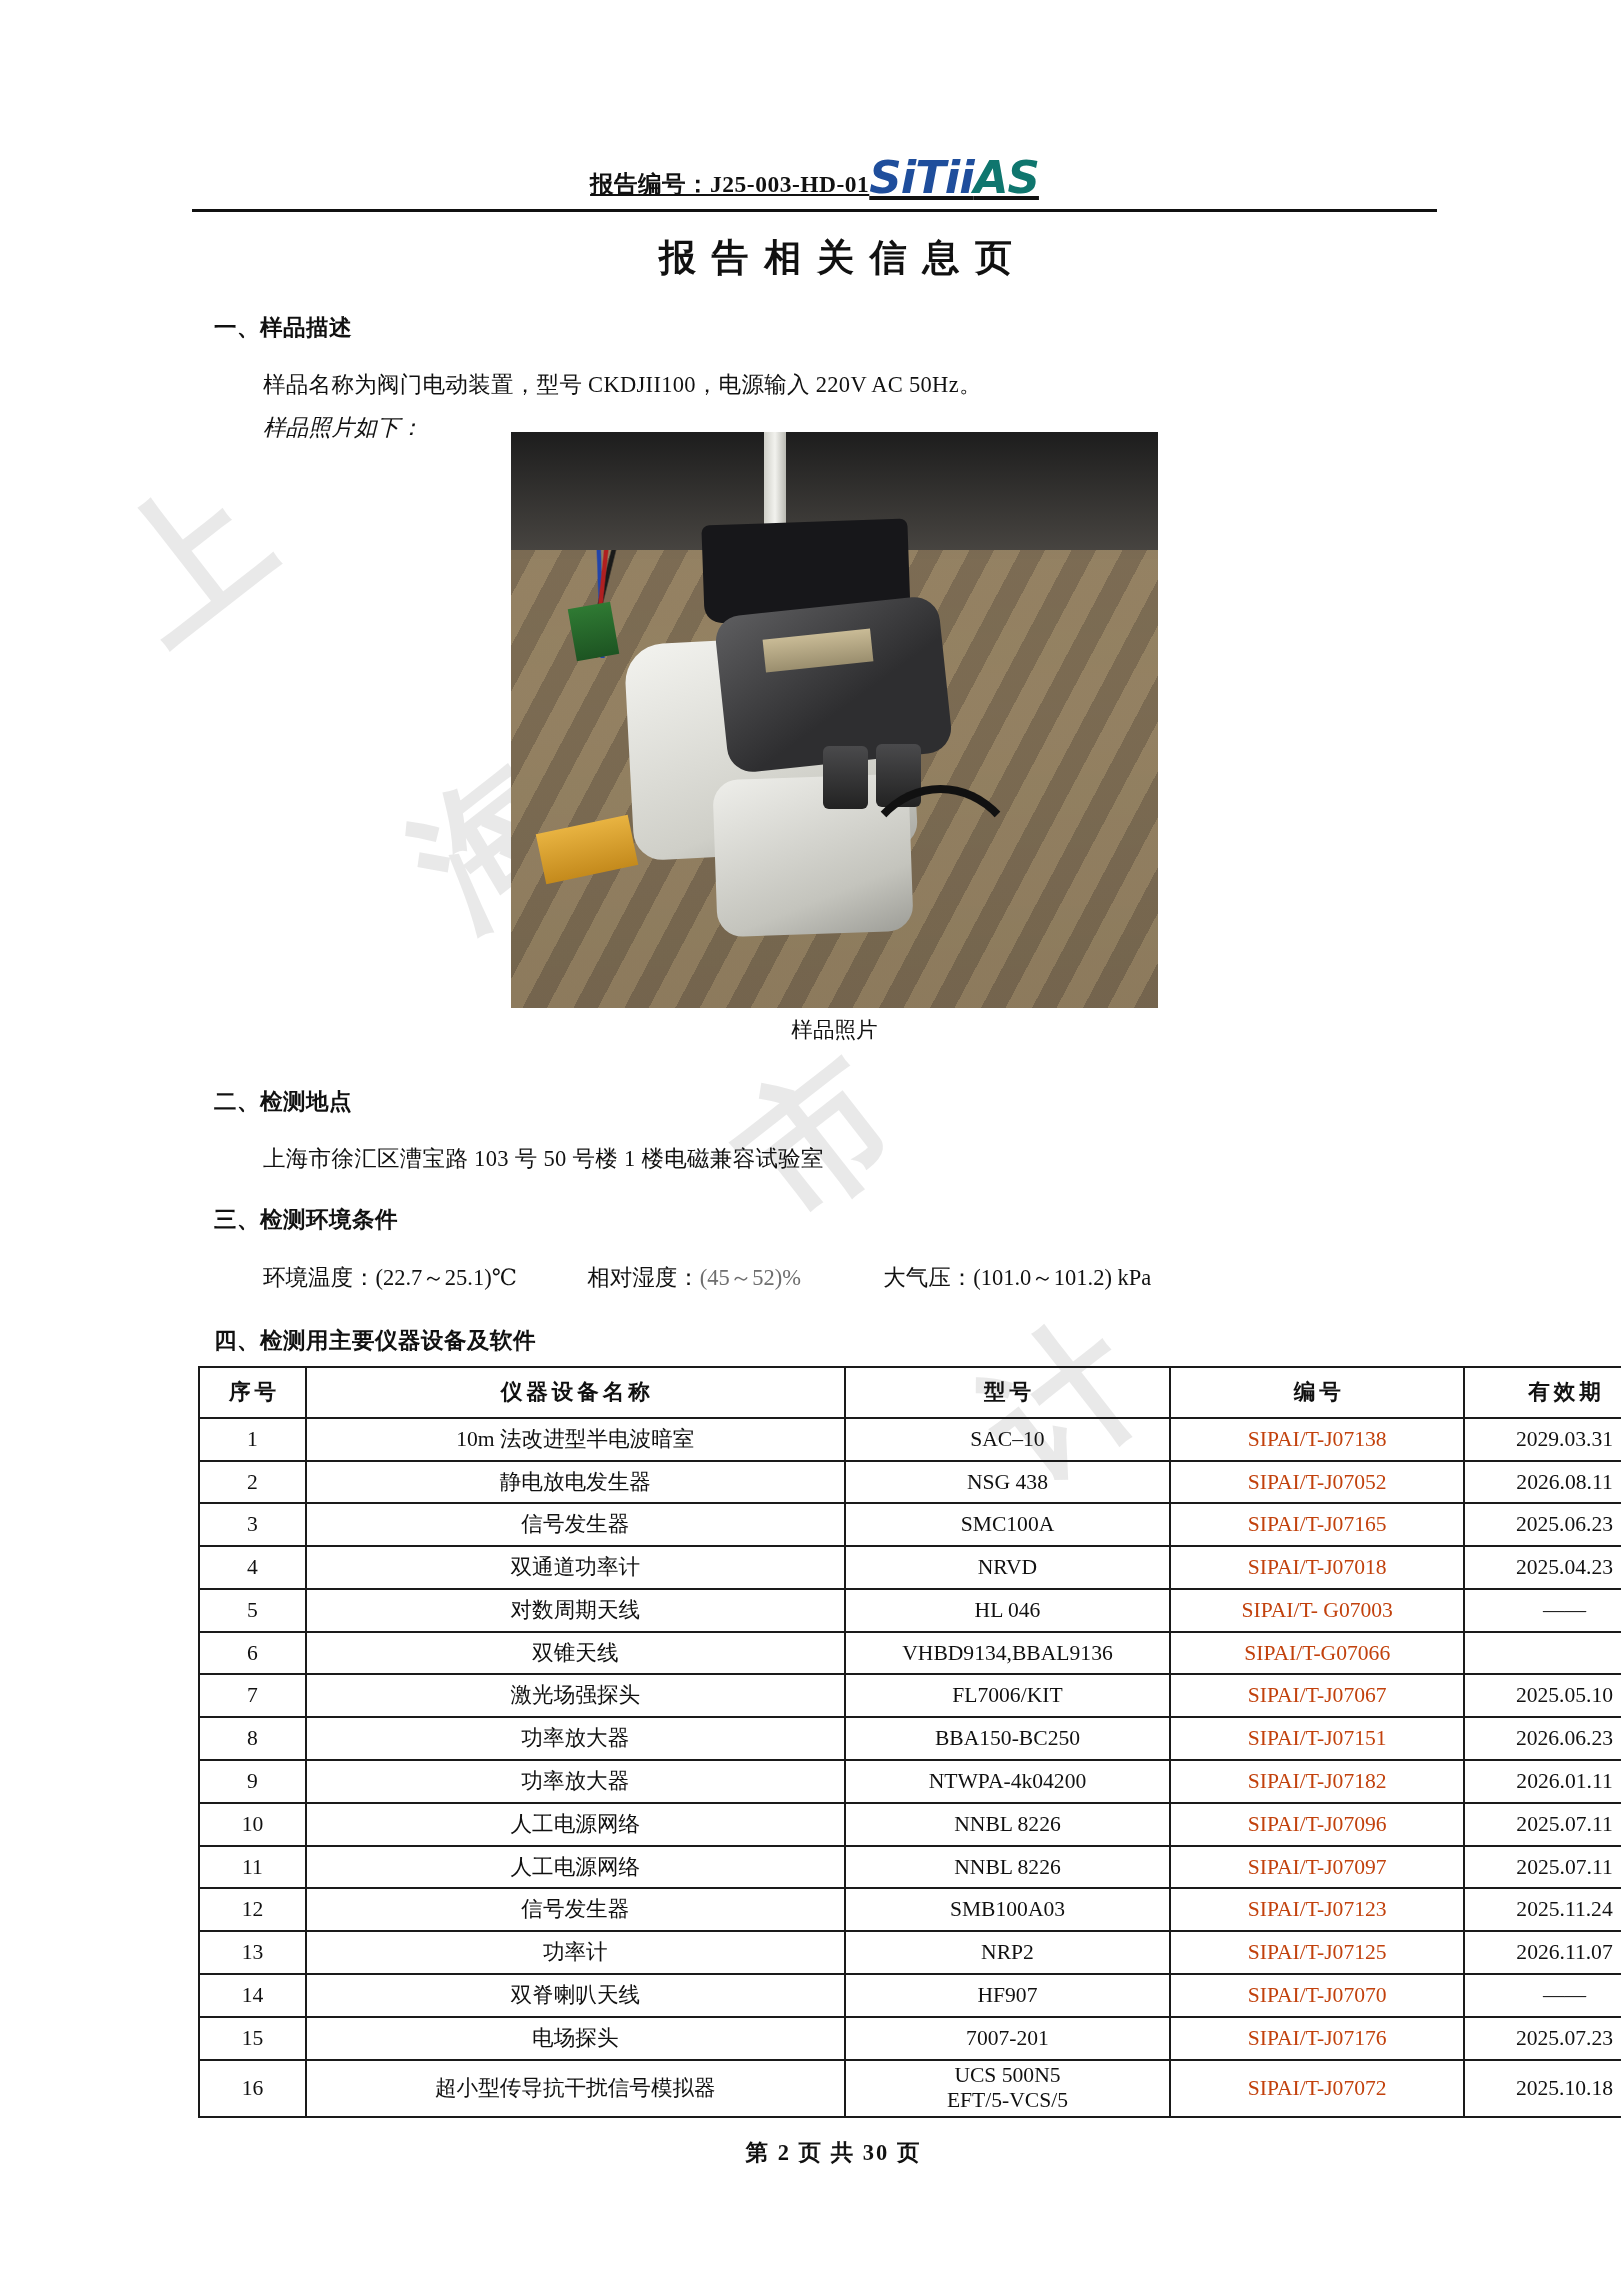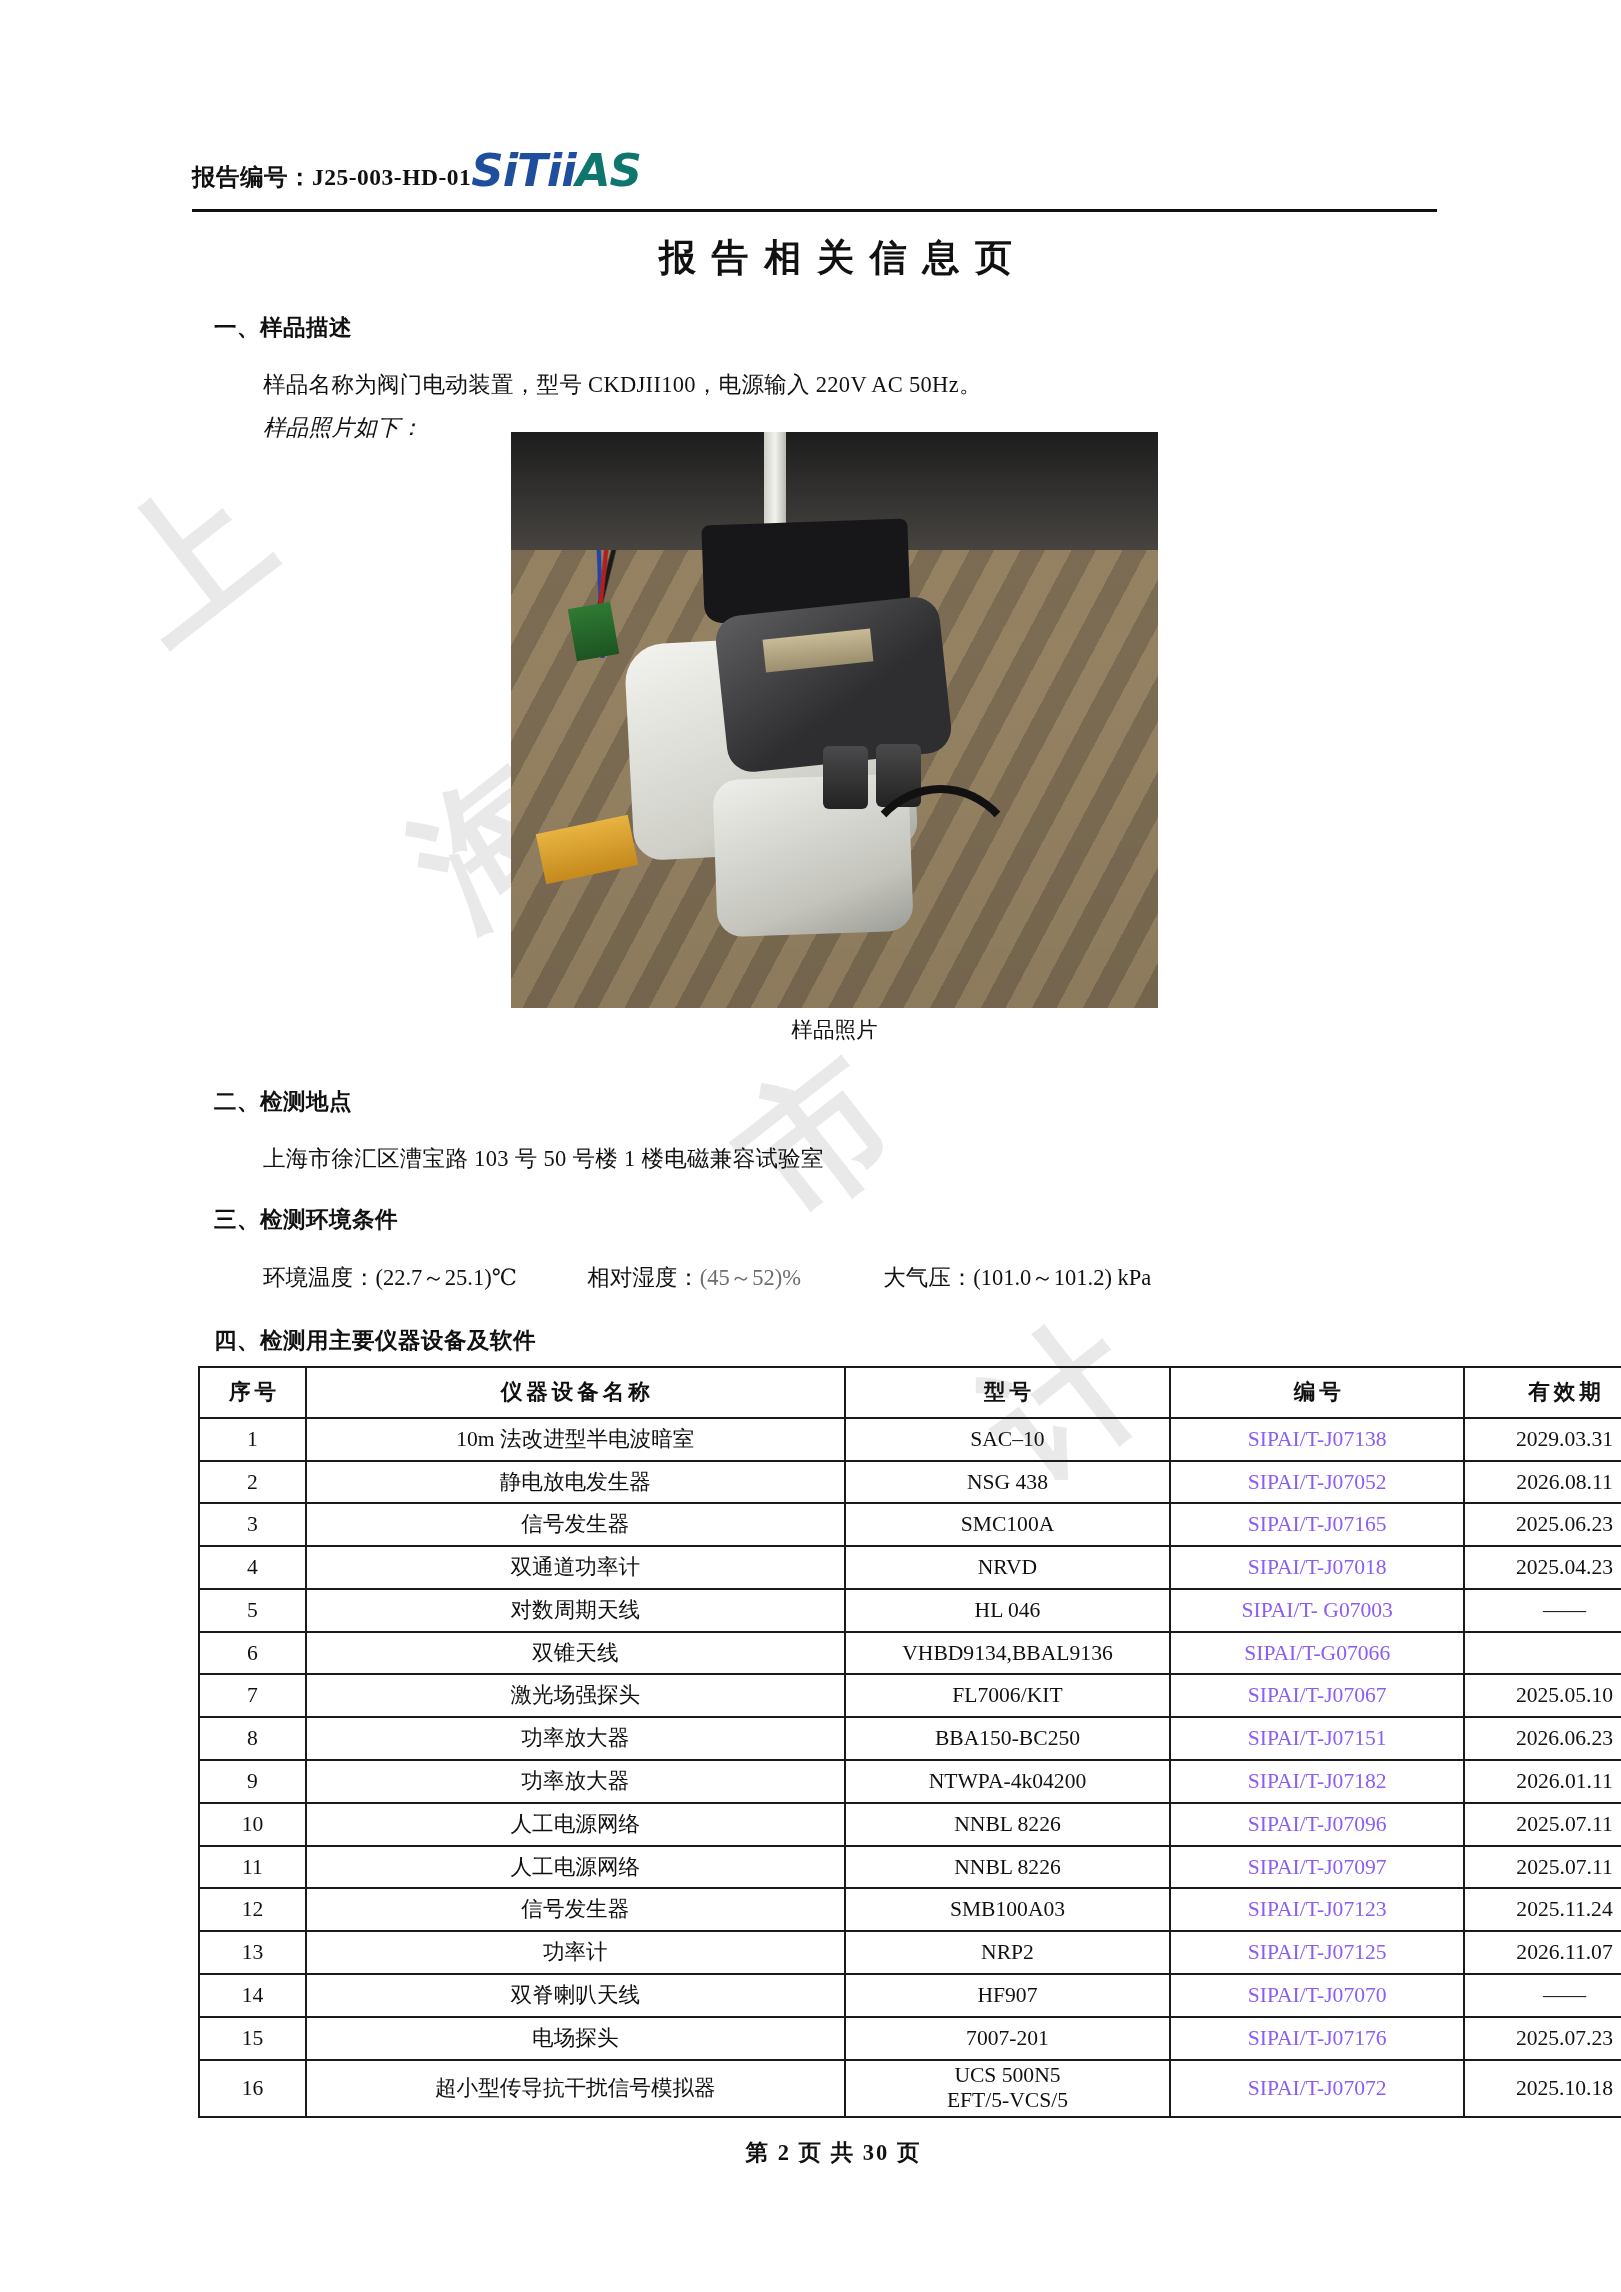--- a/index.html
+++ b/index.html
@@ -14,25 +14,26 @@
     background: #ffffff;
     margin: 0 auto;
     font-family: "Liberation Serif", "DejaVu Serif", serif;
     color: #111;
     overflow: hidden;
   }
   
   .hdr {
     position: absolute;
     left: 192px;
-    top: 148px;
+    top: 155px;
     width: 1245px;
     display: flex;
     align-items: flex-end;
-    justify-content: flex-start;
+    justify-content: center;
+    text-decoration: underline;
   }
   .hdr-report-no {
     font-size: 23.5px;
     font-weight: bold;
     letter-spacing: 0.5px;
     white-space: nowrap;
   }
   .logo {
     font-family: "DejaVu Sans", sans-serif;
     font-size: 45px;
@@ -215,21 +216,21 @@
     font-weight: bold;
     letter-spacing: 3.9px;
     text-indent: 3.9px;
     height: 43px;
   }
   col.c-no    { width: 90px; }
   col.c-name  { width: 453px; }
   col.c-model { width: 274px; }
   col.c-sn    { width: 247px; }
   col.c-valid { width: 169px; }
-  td.sn { color: #8b5cf6; }
+  td.sn { color: #c2410c; }
   td.tall { height: 73px; }
   td.tall .l2 { display: block; }
 
   
   .footer {
     position: absolute;
     left: 0;
     top: 2137px;
     width: 100%;
     text-align: center;

